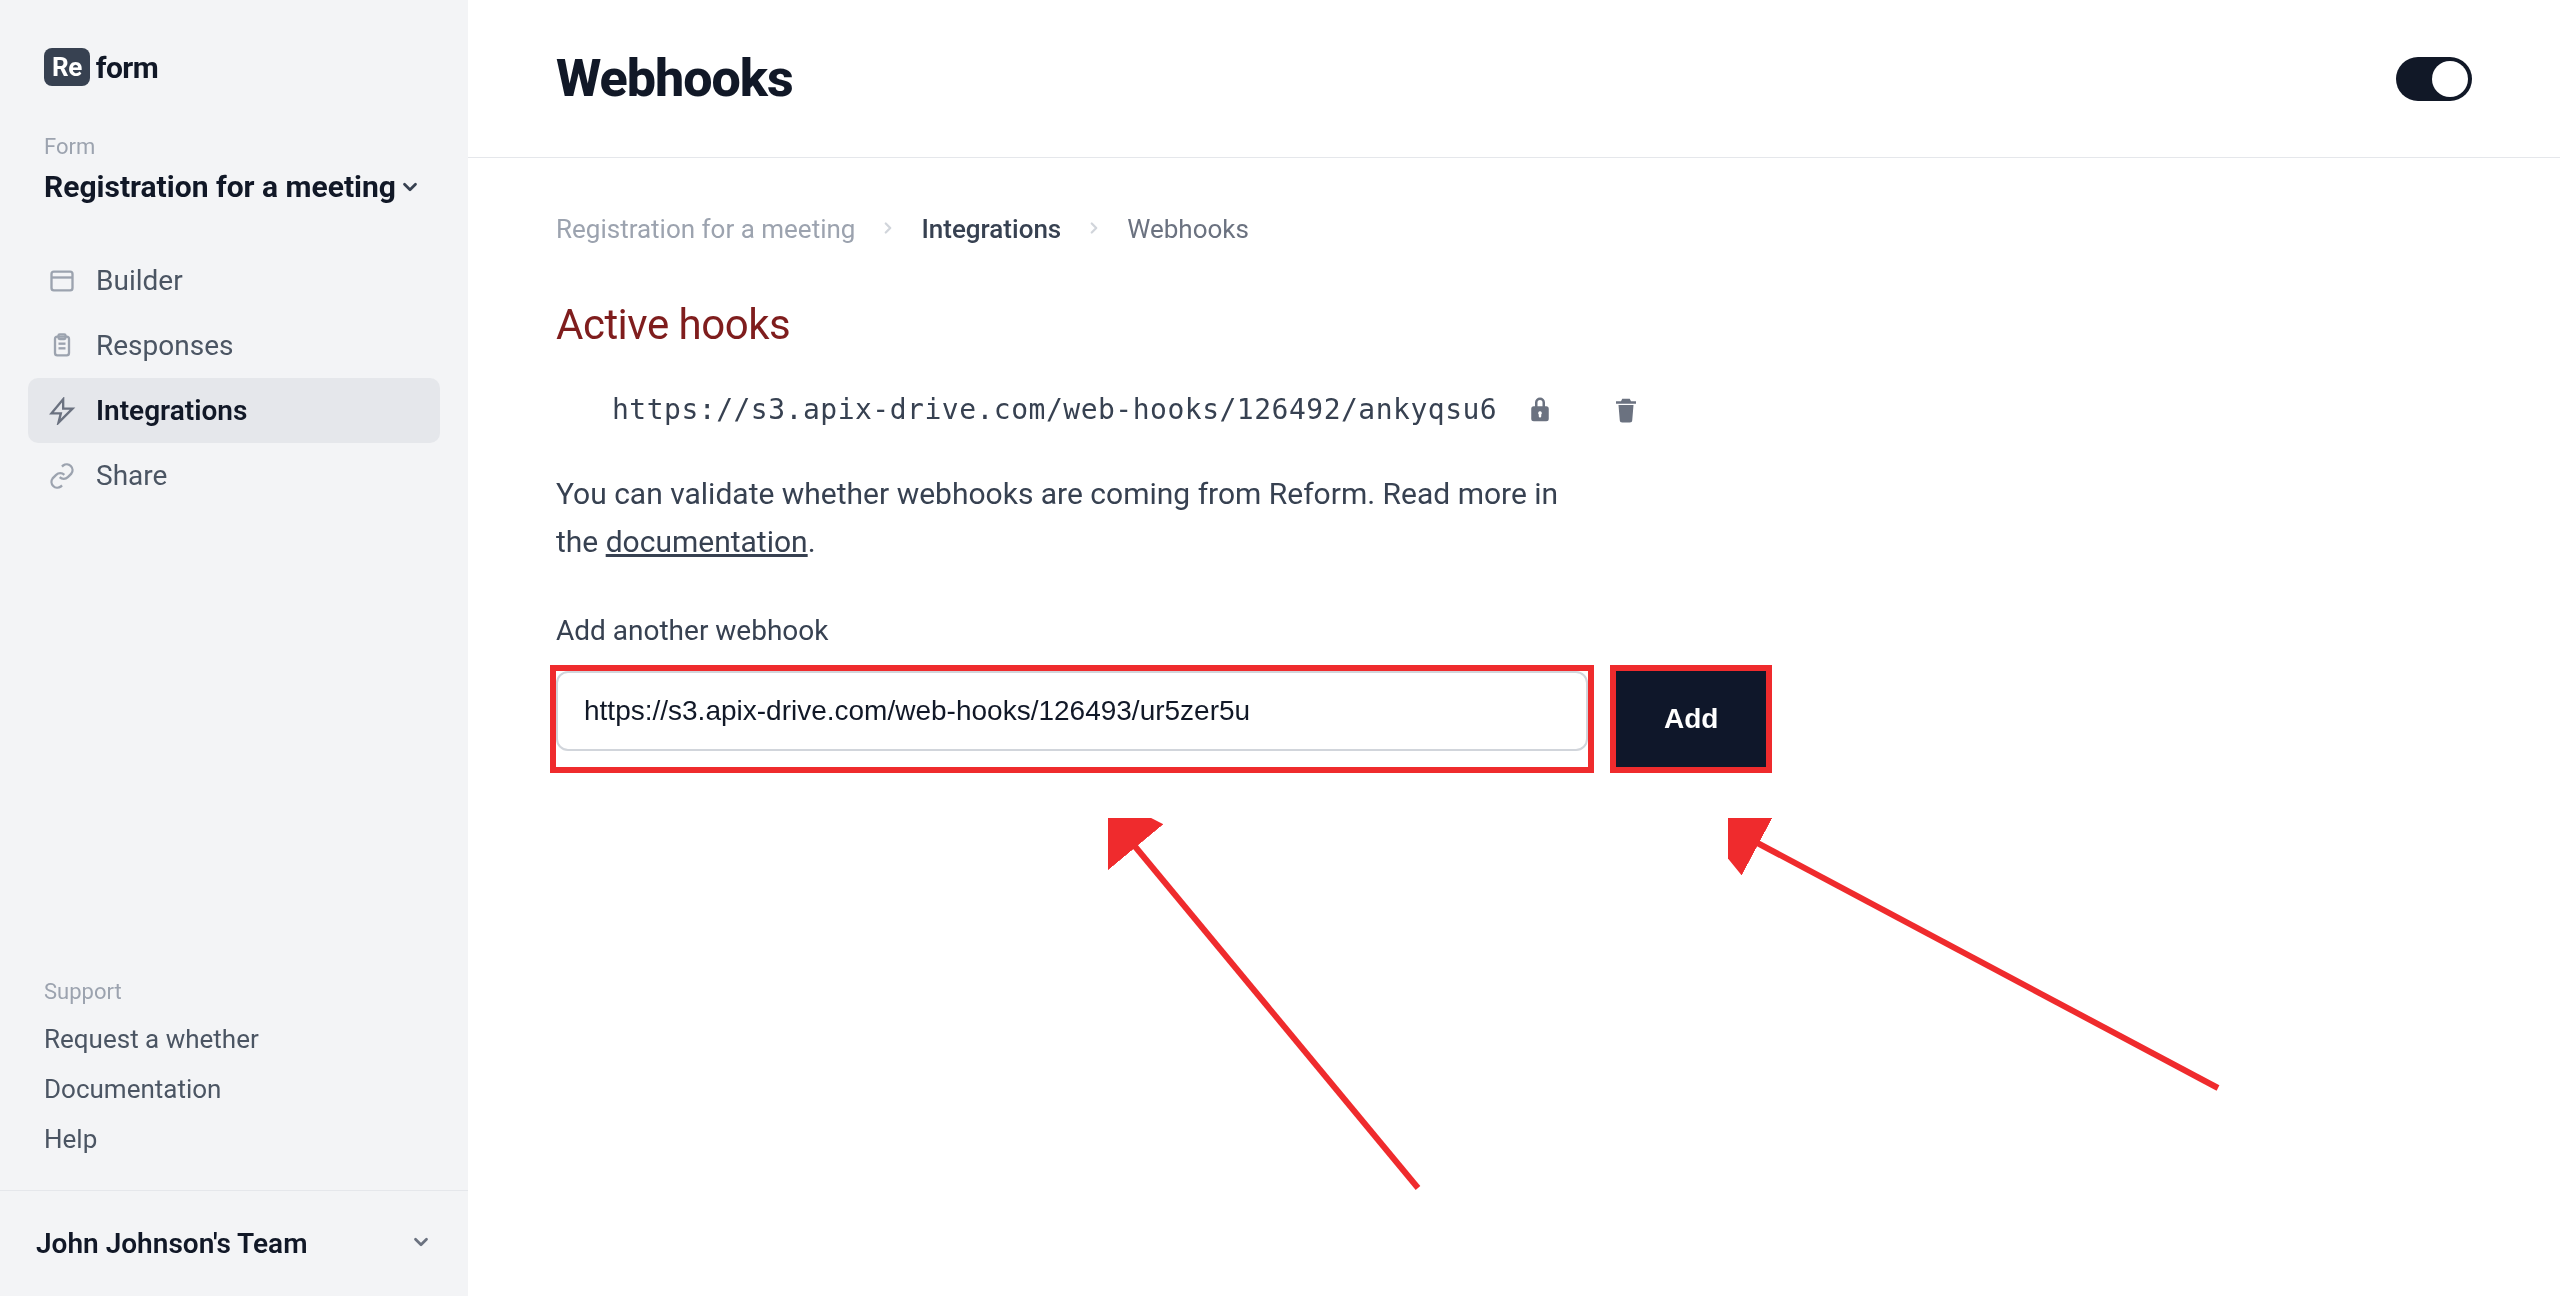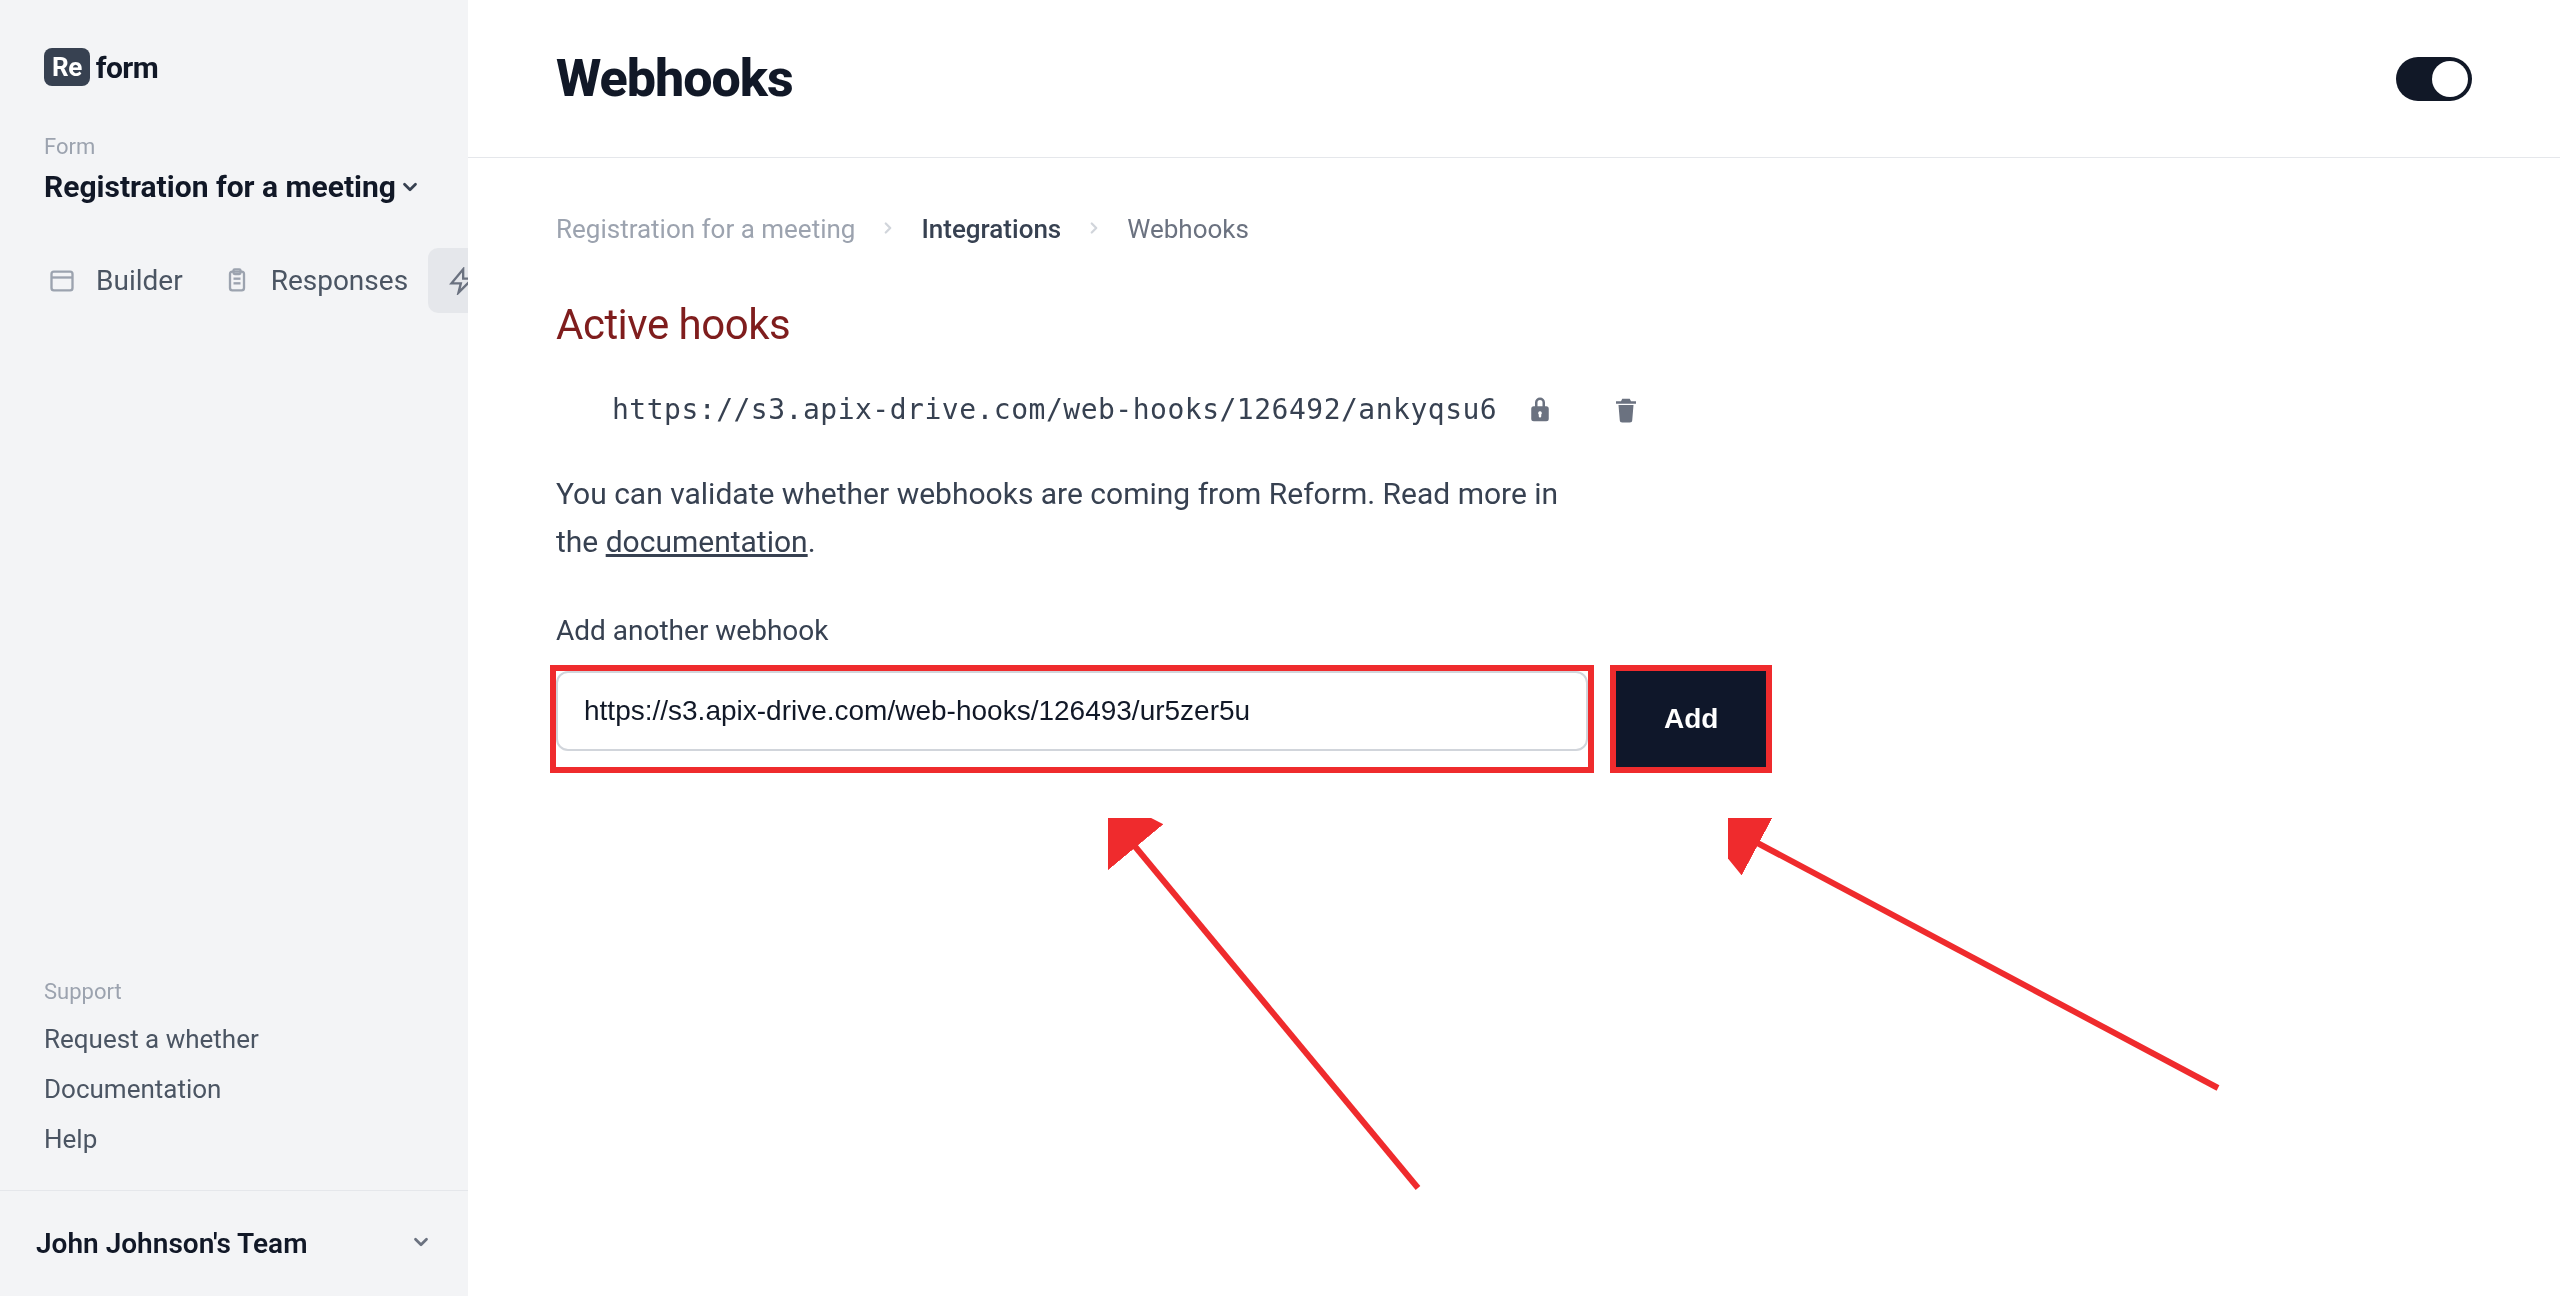--- a/index.html
+++ b/index.html
@@ -6,21 +6,21 @@
   html, body { width: 2560px; height: 1296px; font-family: -apple-system, BlinkMacSystemFont, "Segoe UI", Roboto, "Helvetica Neue", Arial, sans-serif; color: #1f2937; background: #fff; }
   .app { display: flex; width: 100%; height: 100%; }
   
   .sidebar { width: 468px; background: #f3f4f6; display: flex; flex-direction: column; padding: 48px 0 0 0; }
   .logo { display: flex; align-items: center; gap: 6px; padding: 0 44px 48px 44px; }
   .logo-badge { background: #374151; color:#fff; font-weight:700; font-size:26px; padding:4px 8px; border-radius:8px; letter-spacing:-0.5px; }
   .logo-text { font-weight:700; font-size:30px; color:#111827; letter-spacing:-0.5px; }
   .section-label { font-size:22px; color:#9ca3af; padding: 0 44px 10px 44px; }
   .form-selector { display:flex; align-items:center; justify-content:space-between; padding: 0 44px 44px 44px; cursor:pointer; }
   .form-selector-text { font-size:30px; font-weight:700; color:#111827; }
-  .nav { display:flex; flex-direction:row; gap:0; padding: 0 28px; }
+  .nav { display:flex; flex-direction:column; gap:0; padding: 0 28px; }
   .nav-item { display:flex; align-items:center; gap:20px; padding: 16px 20px; font-size:28px; color:#4b5563; border-radius:10px; cursor:pointer; }
   .nav-item.active { background:#e5e7eb; color:#111827; font-weight:600; }
   .nav-icon { width:28px; height:28px; display:inline-flex; align-items:center; justify-content:center; color:#9ca3af; flex-shrink:0; }
   .sidebar-spacer { flex:1; }
   .support-block { padding: 0 44px 36px 44px; display:flex; flex-direction:column; gap:20px; }
   .support-label { font-size:22px; color:#9ca3af; }
   .support-link { font-size:26px; color:#4b5563; cursor:pointer; }
   .team-bar { border-top:1px solid #e5e7eb; padding: 36px 36px; display:flex; align-items:center; justify-content:space-between; cursor:pointer; }
   .team-name { font-size:28px; font-weight:600; color:#111827; }
   
@@ -97,20 +97,29 @@
         <span>Responses</span>
       </div>
       <div class="nav-item active">
         <span class="nav-icon" style="color:#6b7280;">
           <svg width="28" height="28" viewBox="0 0 24 24" fill="none" stroke="currentColor" stroke-width="2">
               <polygon points="13 2 3 14 11 14 9 22 21 10 13 10 13 2" fill="none"></polygon>
             </svg>
         </span>
         <span>Integrations</span>
       </div>
+      <div class="nav-item">
+        <span class="nav-icon">
+          <svg width="28" height="28" viewBox="0 0 24 24" fill="none" stroke="currentColor" stroke-width="2">
+              <path d="M10 13a5 5 0 0 0 7 0l3-3a5 5 0 0 0-7-7l-1 1"></path>
+              <path d="M14 11a5 5 0 0 0-7 0l-3 3a5 5 0 0 0 7 7l1-1"></path>
+            </svg>
+        </span>
+        <span>Share</span>
+      </div>
     </nav>
 
     <div class="sidebar-spacer"></div>
 
     <div class="support-block">
       <div class="support-label">Support</div>
       <div class="support-link">Request a whether</div>
       <div class="support-link">Documentation</div>
       <div class="support-link">Help</div>
     </div>

